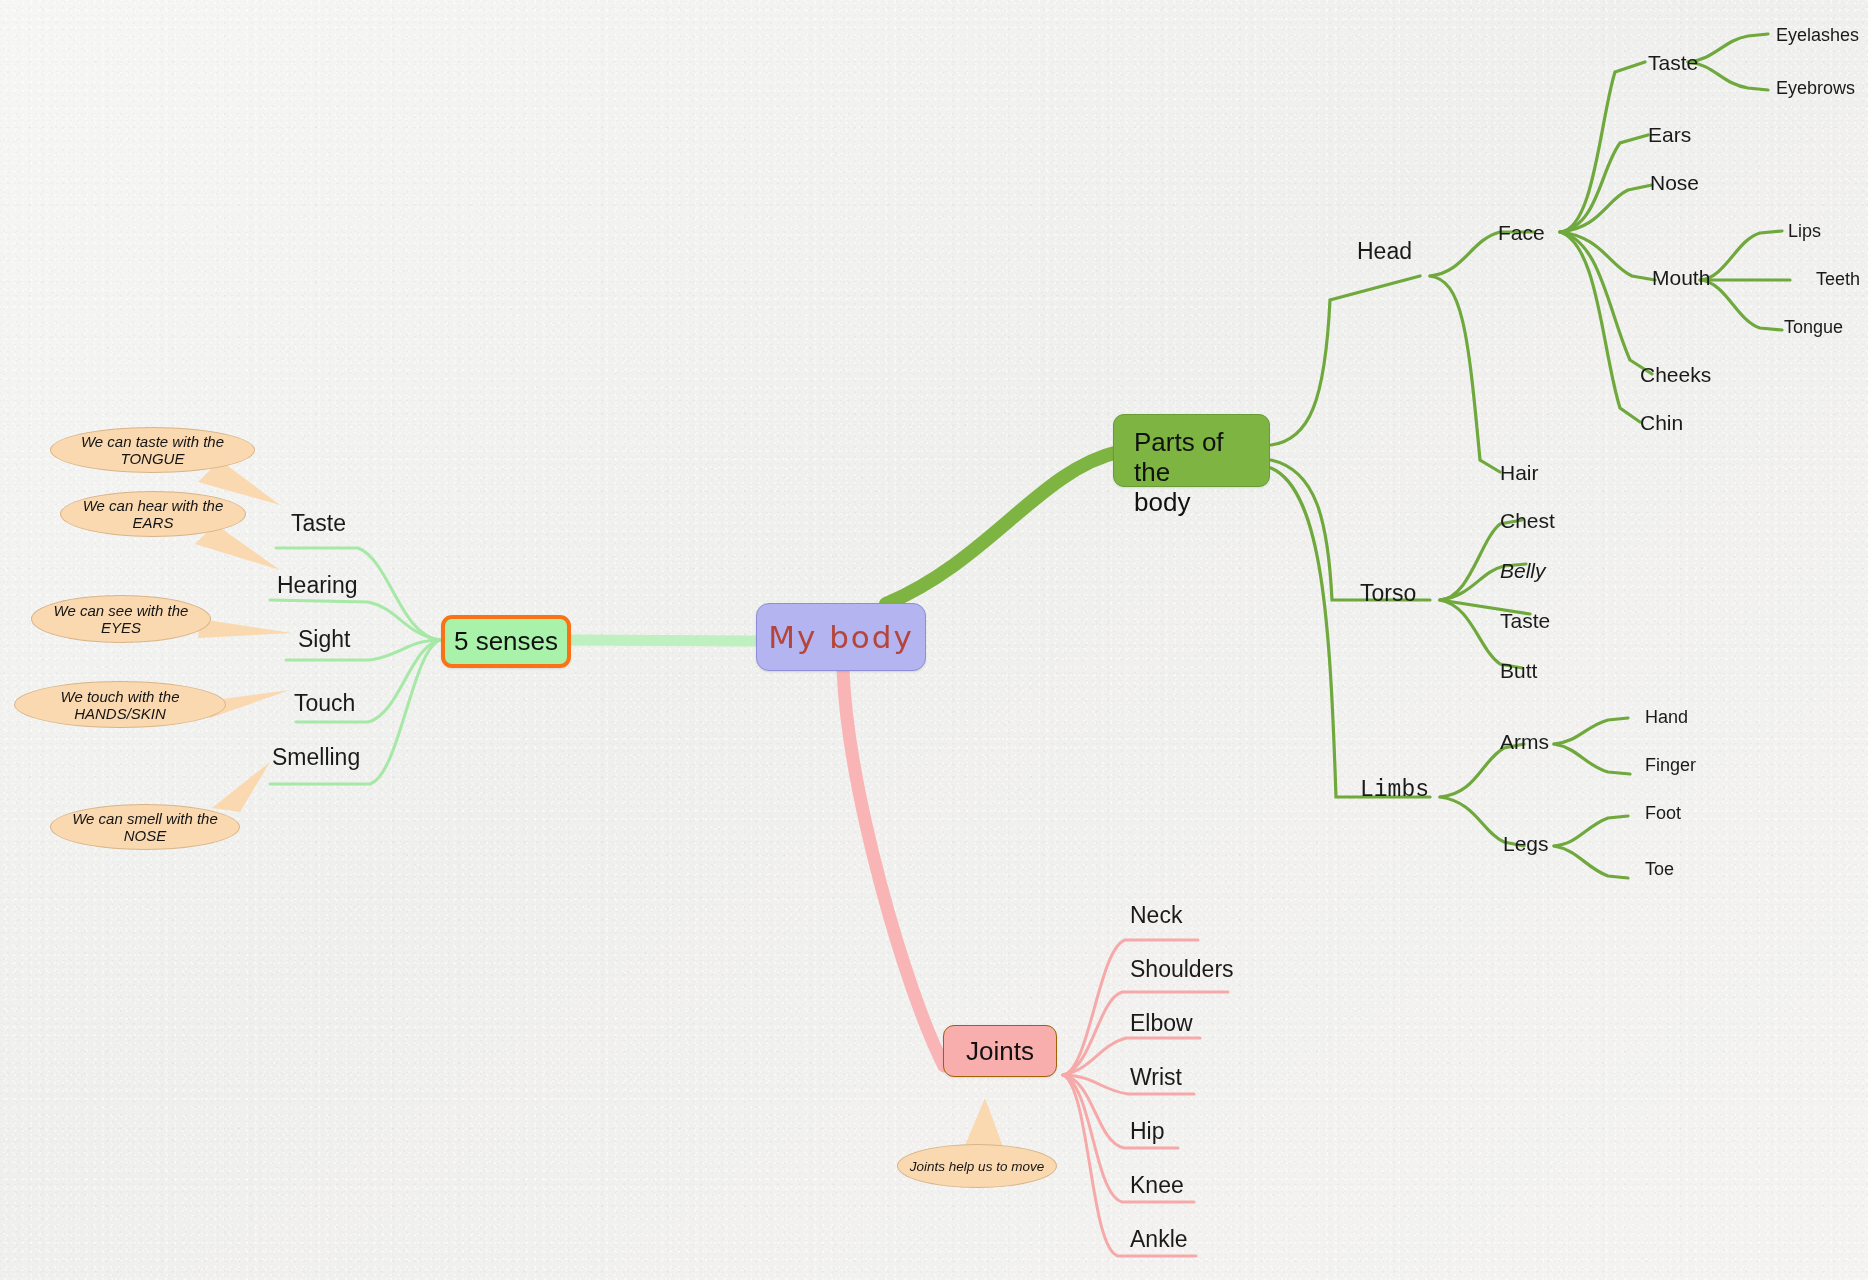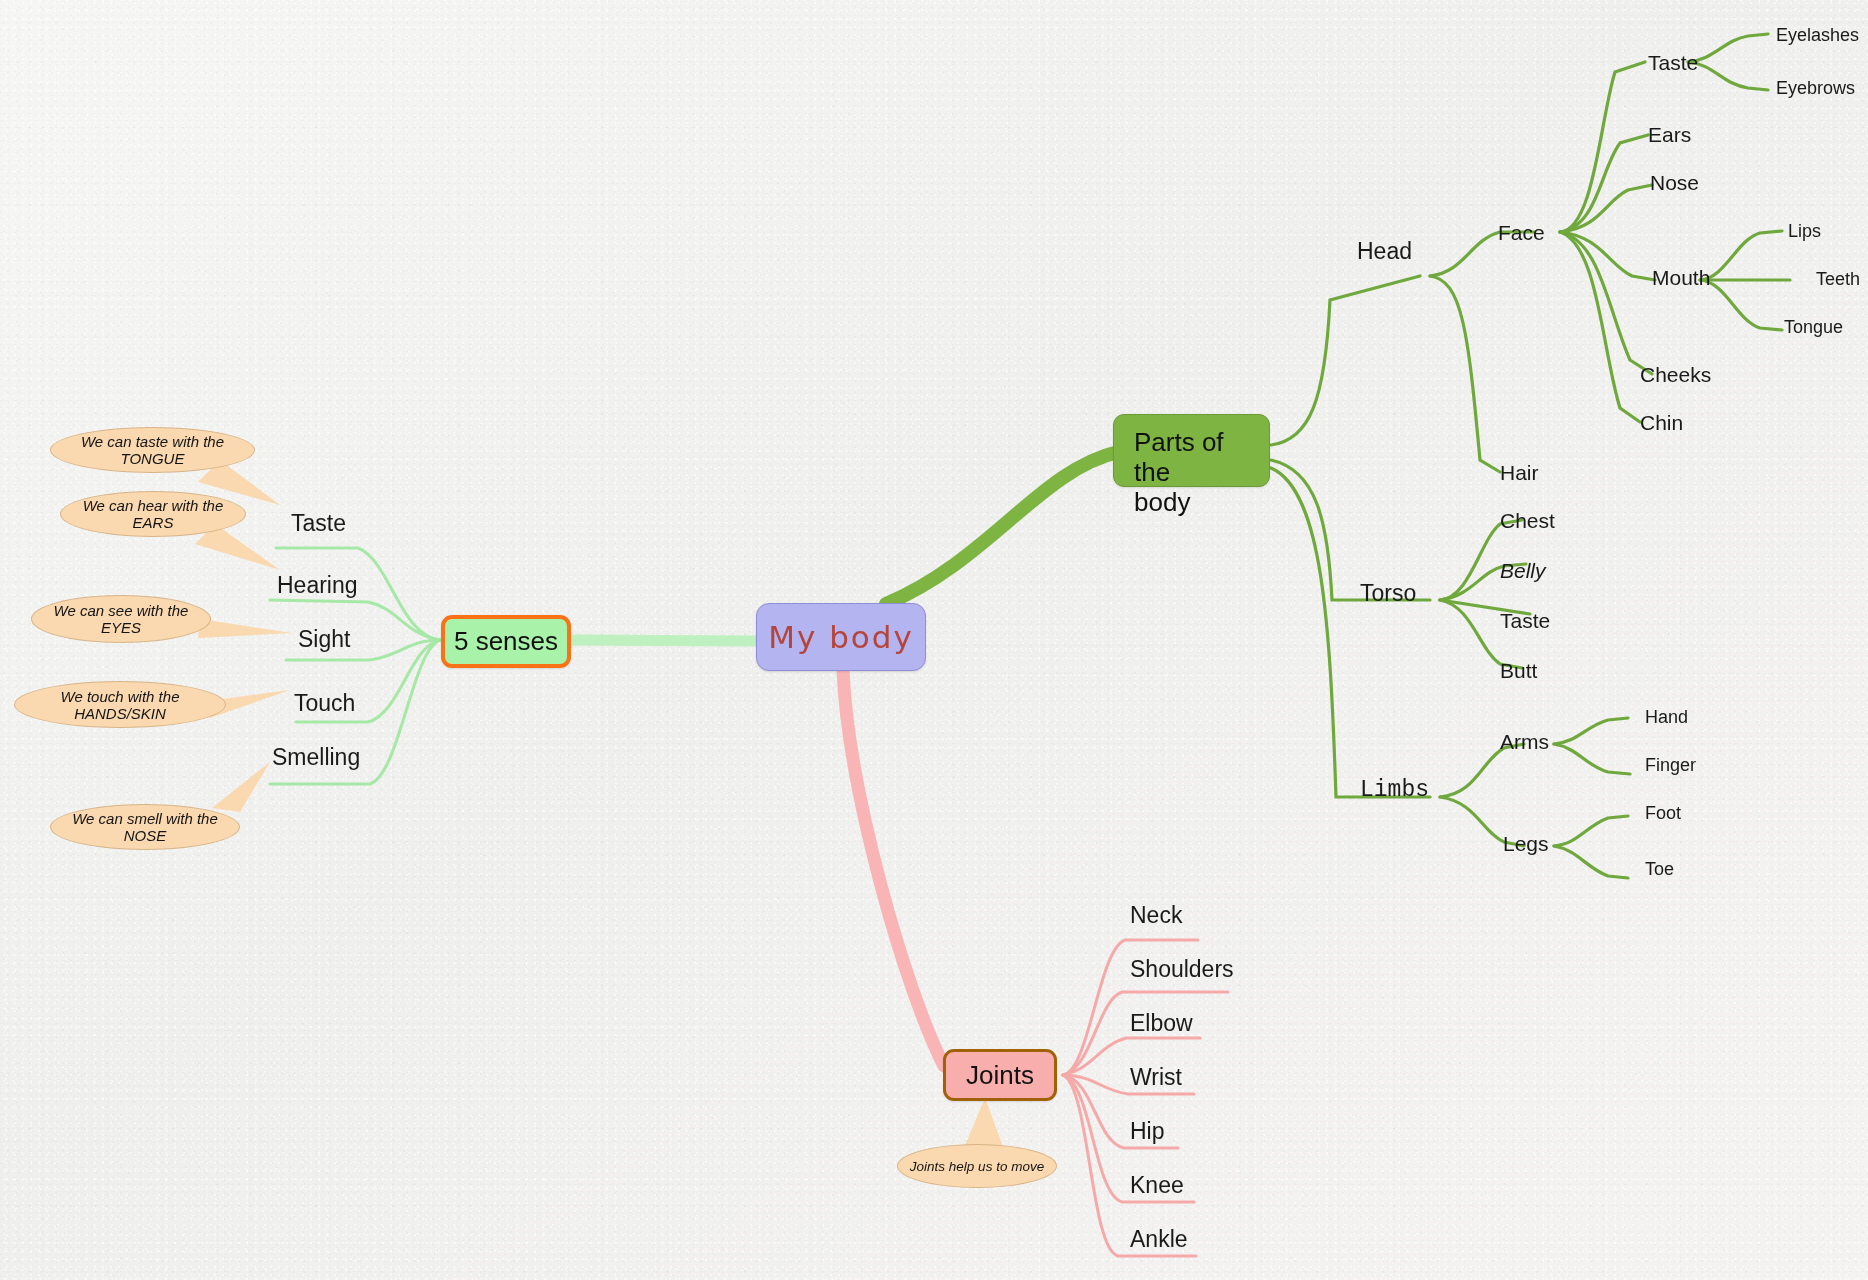--- a/index.html
+++ b/index.html
@@ -40,22 +40,22 @@
     background:#7eb442;border:1px solid #6a9c36;
     padding:8px 20px;line-height:1.16;display:block;
     box-sizing:border-box;padding-top:12px;
   }
   .n-senses{
     left:441px;top:615px;width:130px;height:53px;
     background:#a9f2a9;border:4px solid #f97316;
     justify-content:center;
   }
   .n-joints{
-    left:943px;top:1049px;width:114px;height:52px;
-    background:#f9aeae;border:3px solid #a16207;
+    left:943px;top:1025px;width:114px;height:52px;
+    background:#f9aeae;border:1px solid #a16207;
     justify-content:center;
   }
 
   .leaf{
     position:absolute;font-size:21px;color:#1a1a1a;
     white-space:nowrap;line-height:1;
   }
   .leaf.mid{font-size:23px;}
   .leaf.sub{font-size:18px;}
 

